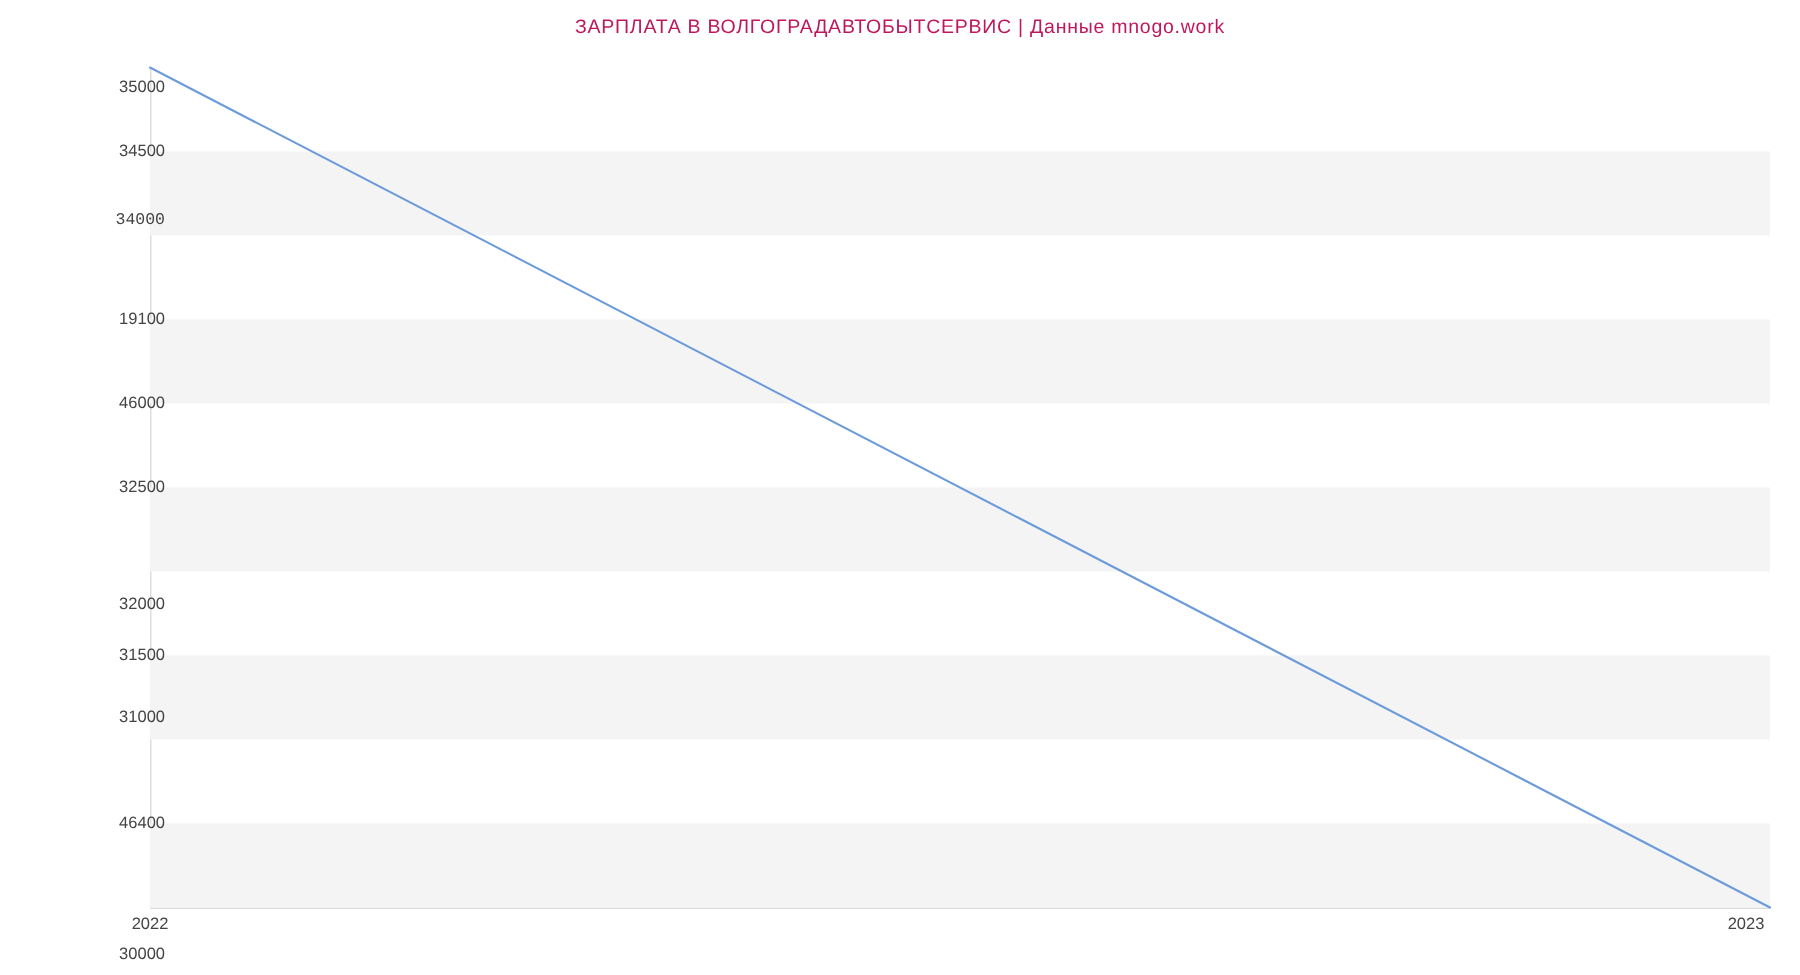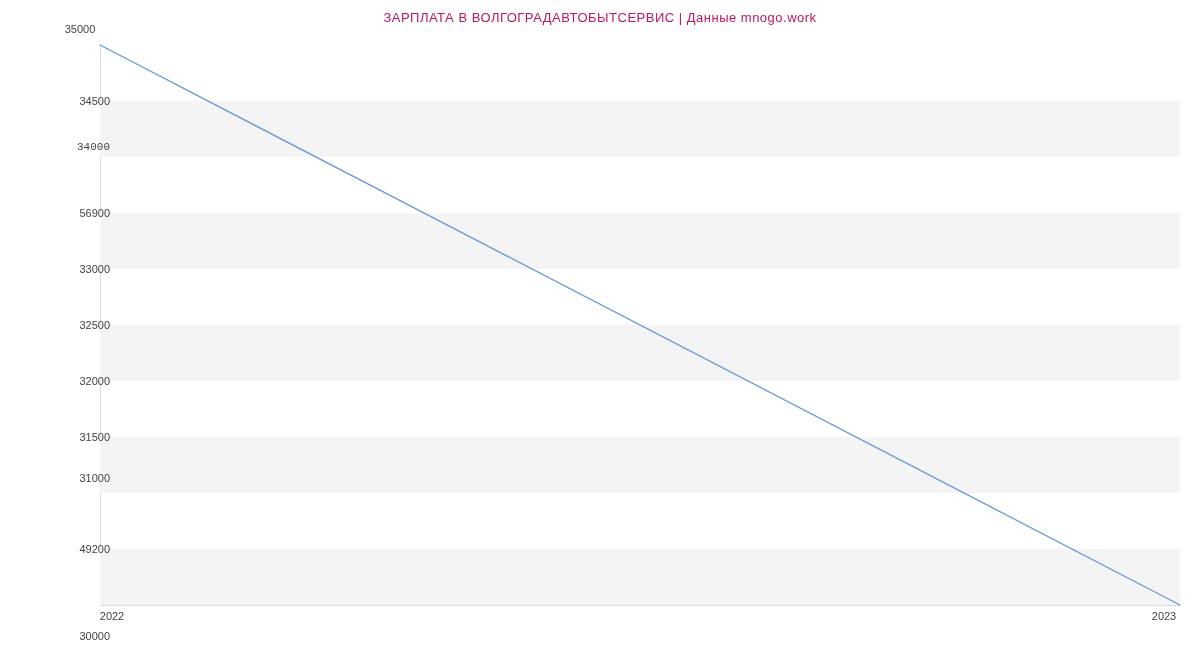--- a/index.html
+++ b/index.html
@@ -95,25 +95,25 @@
       <div class="grid-band" style="top: 280px; height: 56px;"></div>
       <div class="grid-band" style="top: 392px; height: 56px;"></div>
       <div class="grid-band" style="top: 504px; height: 56px;"></div>
 
     <svg class="line-layer" viewBox="0 0 1080 560" preserveAspectRatio="none">
       <polyline fill="none" stroke-width="1.4" stroke-linejoin="round" stroke-linecap="round" points="0,0 1080,560" stroke="#6c9bd9"></polyline>
     </svg>
   </div>
 
 <div class="y-tick" style="top: 636px;">30000</div>
-    <div class="y-tick" style="top: 549px;">49200</div>
+    <div class="y-tick" style="top: 549px;">46400</div>
     <div class="y-tick" style="top: 478px;">31000</div>
     <div class="y-tick" style="top: 437px;">31500</div>
-    <div class="y-tick" style="top: 381px;">32000</div>
+    <div class="y-tick" style="top: 403px;">32000</div>
     <div class="y-tick" style="top: 325px;">32500</div>
-    <div class="y-tick" style="top: 269px;">33000</div>
-    <div class="y-tick" style="top: 213px;">56900</div>
+    <div class="y-tick" style="top: 269px;">46000</div>
+    <div class="y-tick" style="top: 213px;">19100</div>
     <div class="y-tick" style="top: 147px; font-family: Liberation Mono, monospace;">34000</div>
     <div class="y-tick" style="top: 101px;">34500</div>
-    <div class="y-tick" style="top: 29px; text-align: center;">35000</div>
-    <div class="x-tick" style="left: 112px;">2022</div>
+    <div class="y-tick" style="top: 58px;">35000</div>
+    <div class="x-tick" style="left: 100px;">2022</div>
     <div class="x-tick" style="left: 1164px;">2023</div>
   </div>
 
 </body></html>

